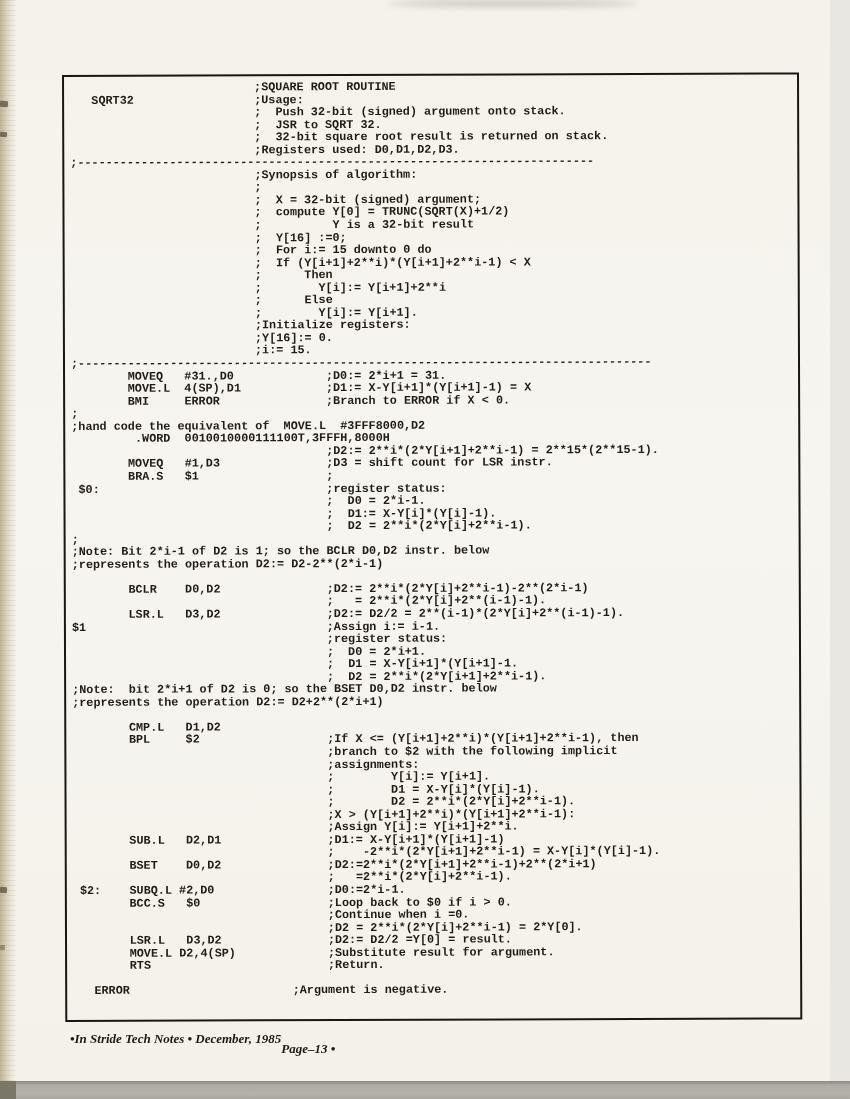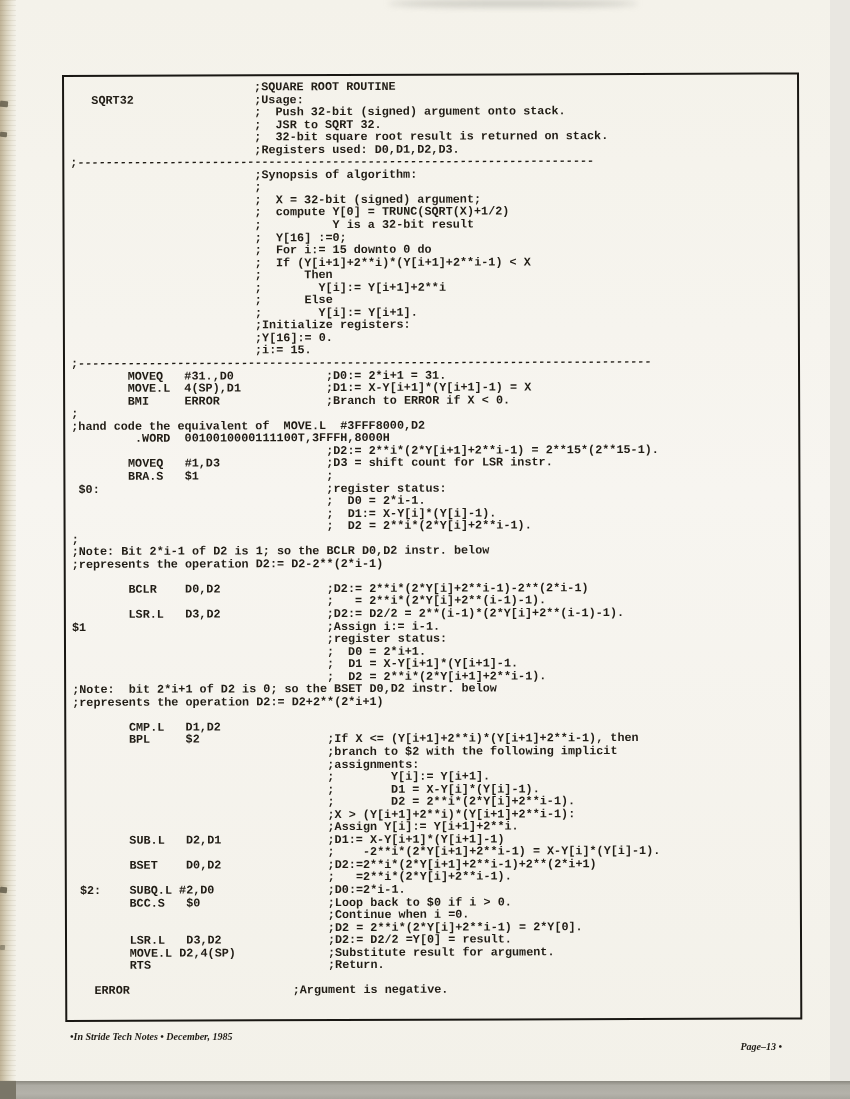--- a/index.html
+++ b/index.html
@@ -35,22 +35,22 @@
     font-family:"Liberation Mono",monospace;
     font-weight:700;
     font-size:11.8px;line-height:12.55px;
     color:#201c15;
     white-space:pre;overflow:hidden;
   }
   .footer{
     position:absolute;left:70px;right:48px;top:1031px;height:26px;
     font-family:"Liberation Serif",serif;
     font-style:italic;font-weight:700;
-    font-size:10px;color:#1d1a14;
-    display:flex;justify-content:space-between;align-items:flex-start;
+    font-size:13px;color:#1d1a14;
+    display:flex;justify-content:flex-start;align-items:flex-start;
   }
   .footer .pageno{position:relative;top:-6px;margin-top:16px;}
   .bottom-band{
     position:absolute;left:0;top:1081px;width:850px;height:18px;
     background:linear-gradient(180deg,#8b8980 0%,#aeaca4 25%,#b4b2aa 70%,#a8a69e 100%);
   }
   .bottom-band .corner{
     position:absolute;left:0;top:0;width:16px;height:18px;background:#7a7668;
   }
 </style>

